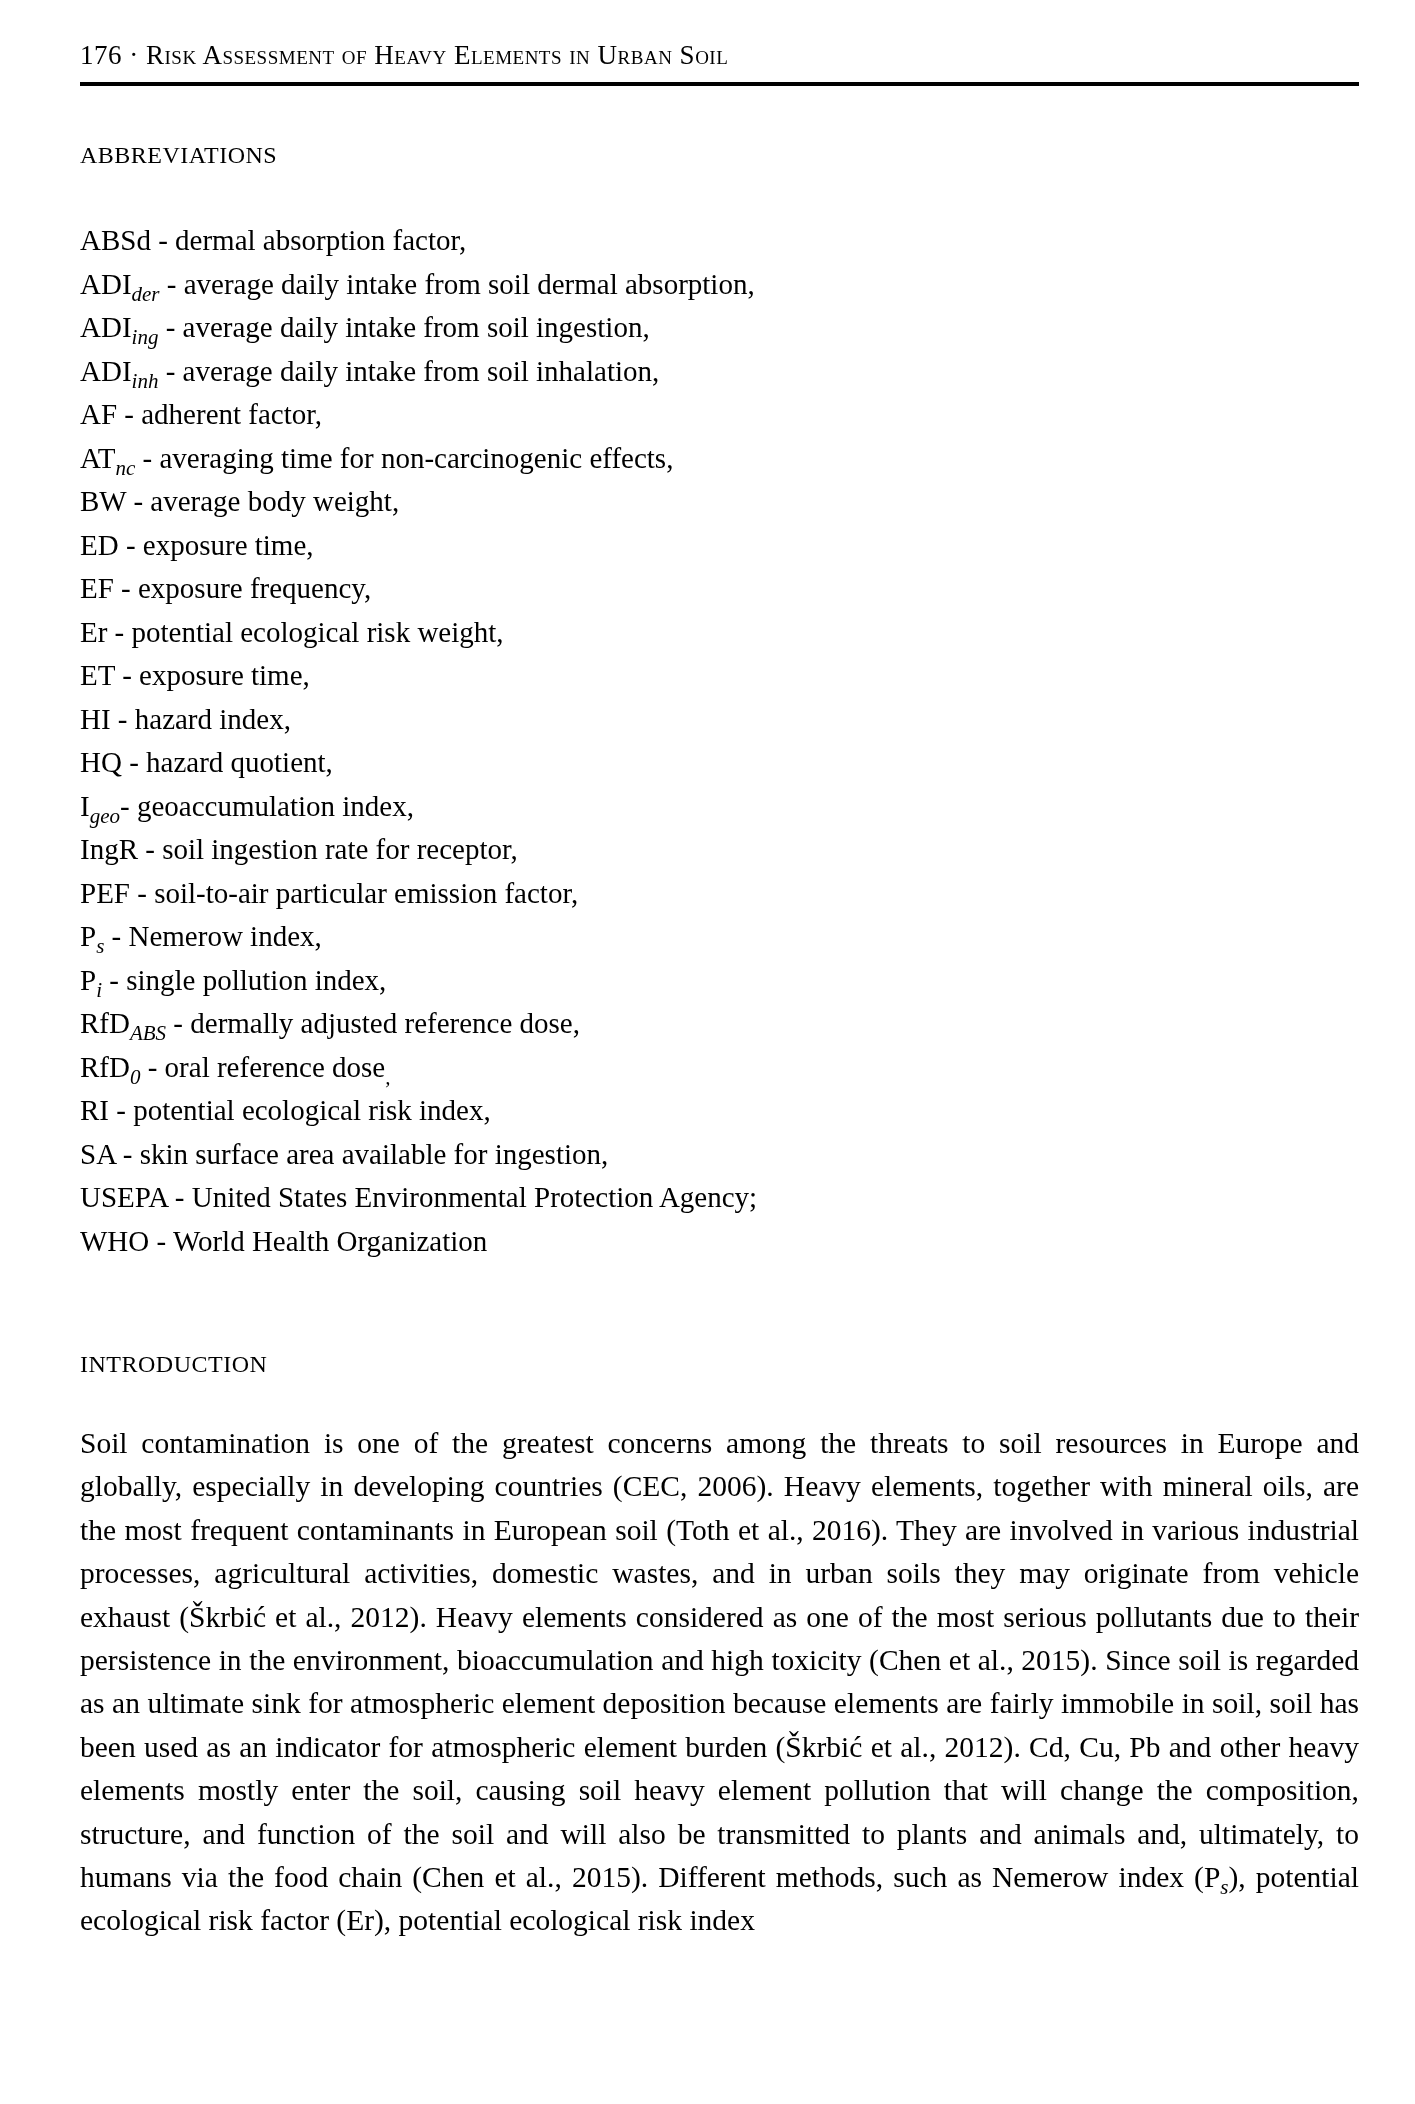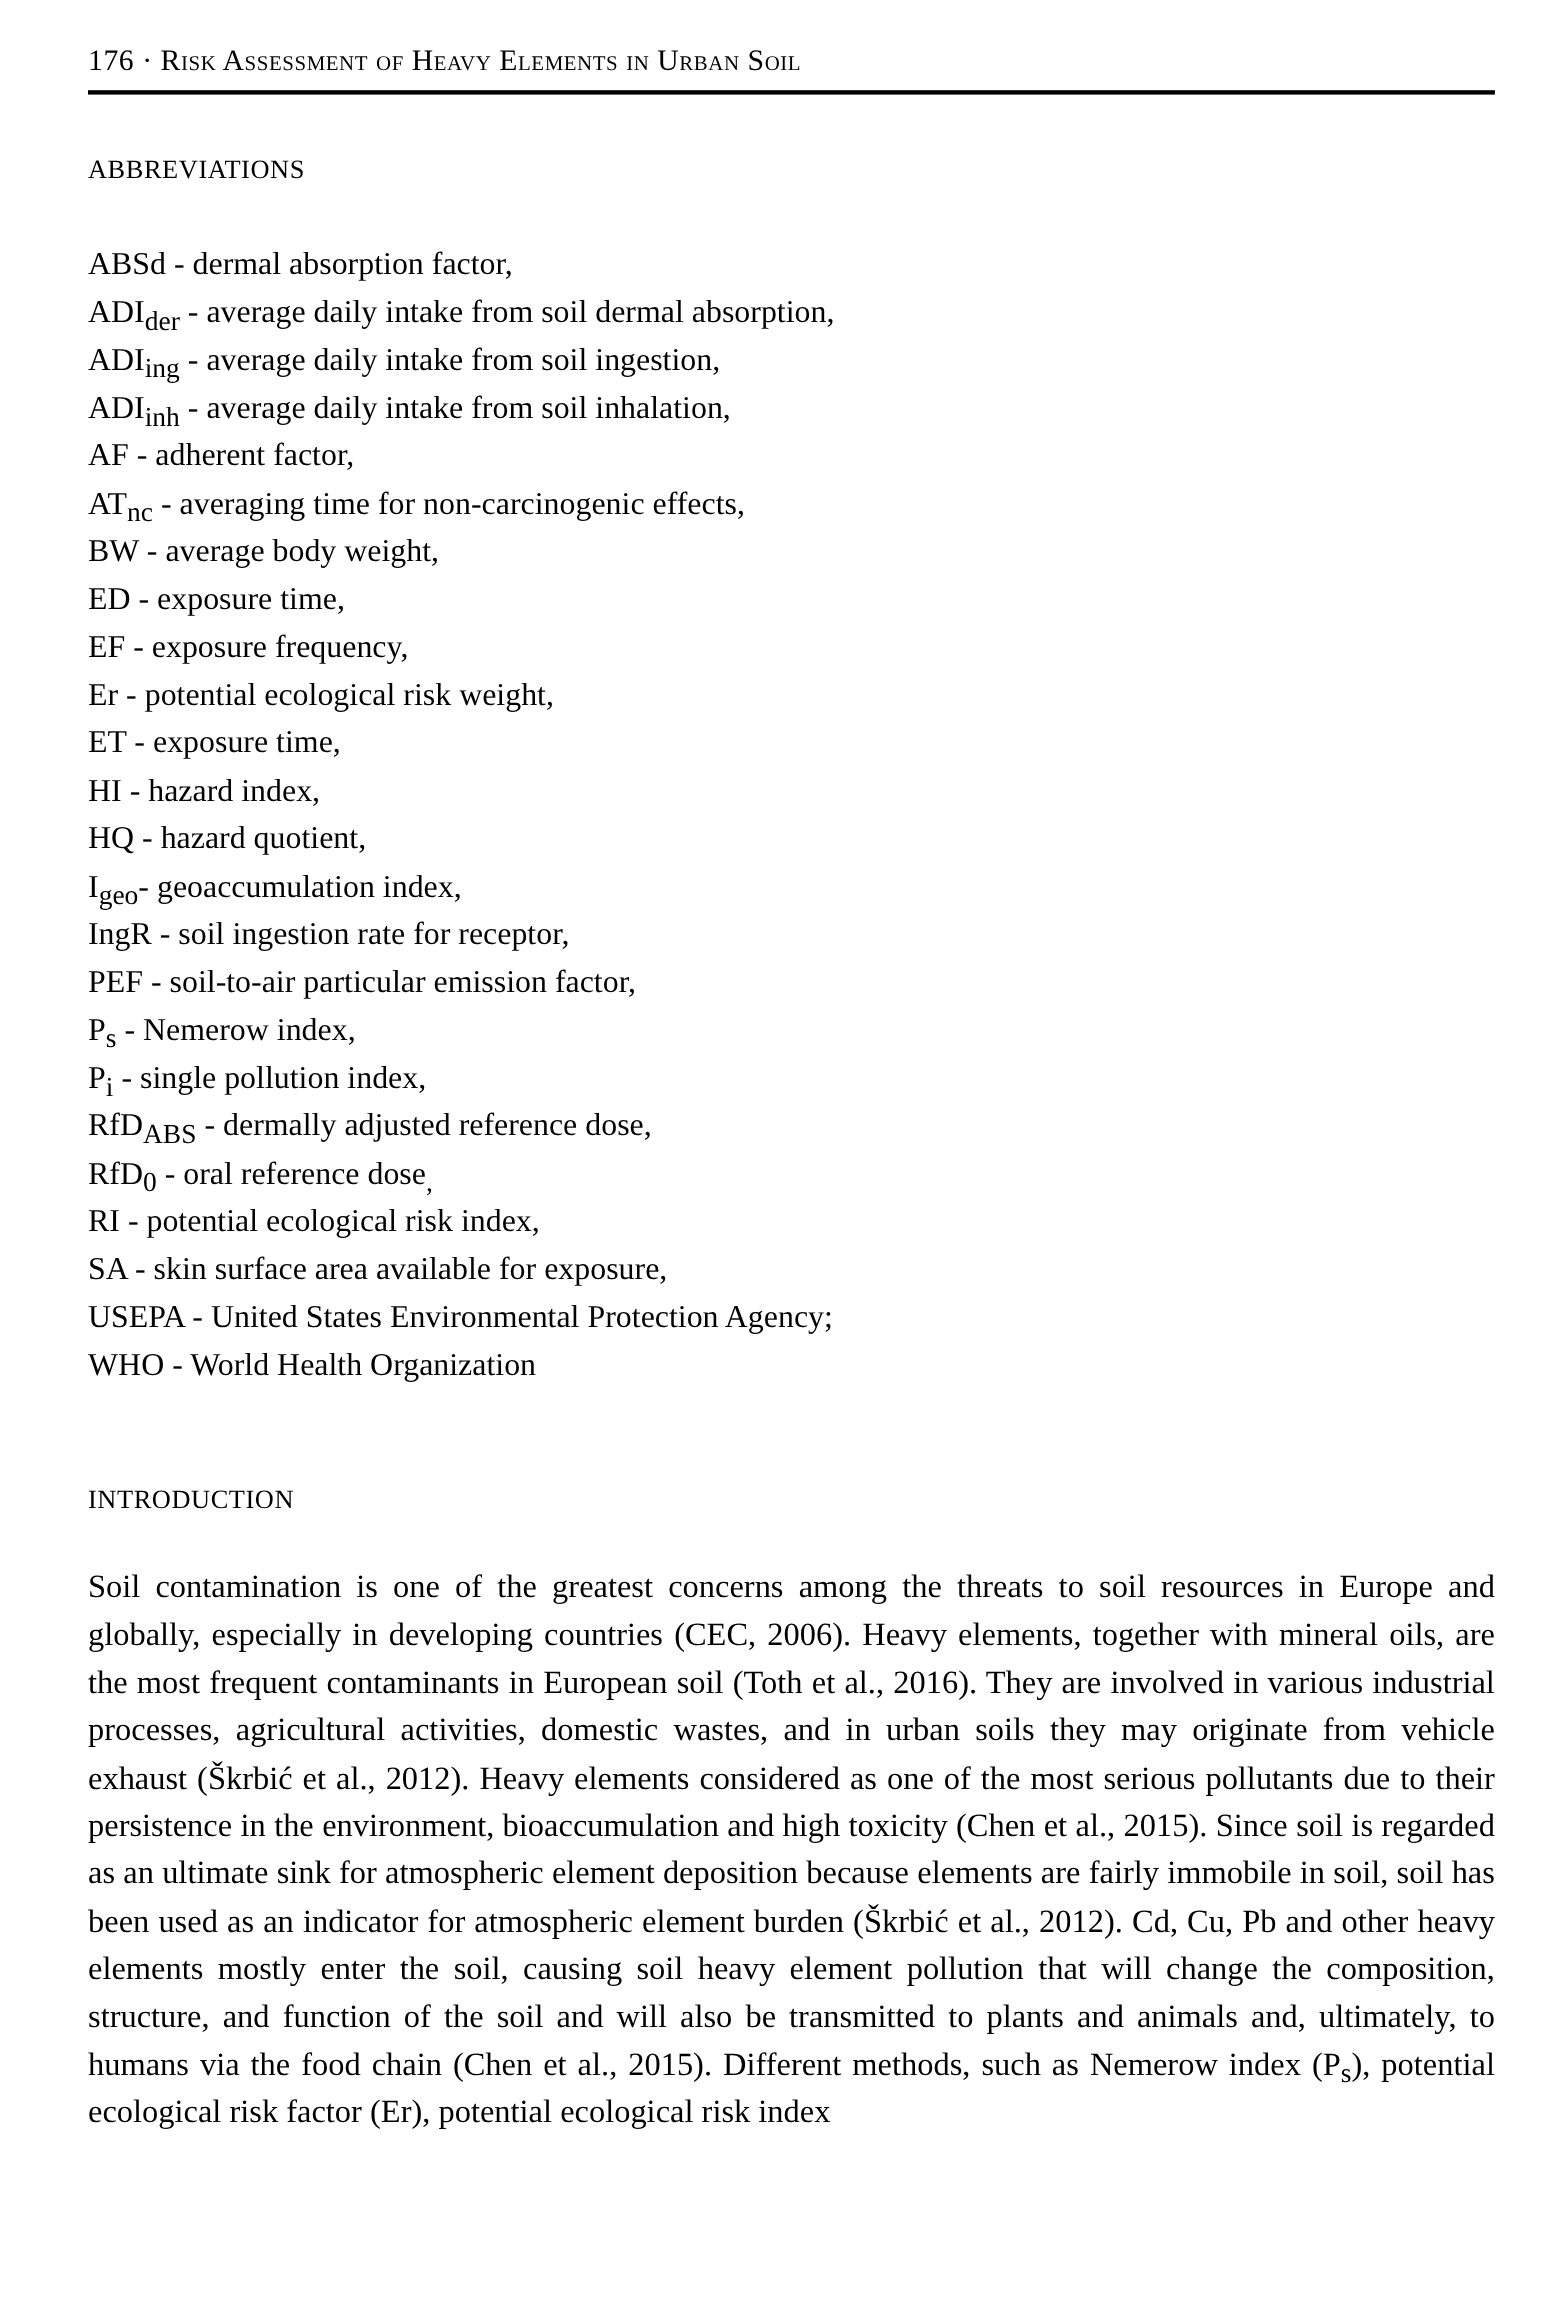--- a/index.html
+++ b/index.html
@@ -34,23 +34,24 @@
   }
   h1.abbr-heading { margin-top: 56px; }
   h1.intro-heading { margin-top: 88px; }
   .abbr-list { margin-top: 50px; }
   .abbr-line {
     font-size: 29px;
     line-height: 43.5px;
     white-space: nowrap;
   }
   sub.subscript {
-    font-size: 25px;
+    font-size: 21px;
     line-height: 0;
     vertical-align: -7px;
+    font-style: italic;
   }
   p.intro-paragraph {
     margin: 44px 0 0 0;
     font-size: 29.5px;
     line-height: 43.4px;
     text-align: justify;
   }
 </style>
 </head>
 <body>
@@ -79,21 +80,21 @@
       <div class="abbr-line">HI - hazard index,</div>
       <div class="abbr-line">HQ - hazard quotient,</div>
       <div class="abbr-line">I<sub class="subscript">geo</sub>- geoaccumulation index,</div>
       <div class="abbr-line">IngR - soil ingestion rate for receptor,</div>
       <div class="abbr-line">PEF - soil-to-air particular emission factor,</div>
       <div class="abbr-line">P<sub class="subscript">s</sub> - Nemerow index,</div>
       <div class="abbr-line">P<sub class="subscript">i</sub> - single pollution index,</div>
       <div class="abbr-line">RfD<sub class="subscript">ABS</sub> - dermally adjusted reference dose,</div>
       <div class="abbr-line">RfD<sub class="subscript">0</sub> - oral reference dose<sub class="subscript">,</sub></div>
       <div class="abbr-line">RI - potential ecological risk index,</div>
-      <div class="abbr-line">SA - skin surface area available for exposure,</div>
+      <div class="abbr-line">SA - skin surface area available for ingestion,</div>
       <div class="abbr-line">USEPA - United States Environmental Protection Agency;</div>
       <div class="abbr-line">WHO - World Health Organization</div>
     </div>
 
   <h1 class="section-heading intro-heading">INTRODUCTION</h1>
 
   <p class="intro-paragraph">Soil contamination is one of the greatest concerns among the threats to soil resources in Europe and globally, especially in developing countries (CEC, 2006). Heavy elements, together with mineral oils, are the most frequent contaminants in European soil (Toth et al., 2016). They are involved in various industrial processes, agricultural activities, domestic wastes, and in urban soils they may originate from vehicle exhaust (Škrbić et al., 2012). Heavy elements considered as one of the most serious pollutants due to their persistence in the environment, bioaccumulation and high toxicity (Chen et al., 2015). Since soil is regarded as an ultimate sink for atmospheric element deposition because elements are fairly immobile in soil, soil has been used as an indicator for atmospheric element burden (Škrbić et al., 2012). Cd, Cu, Pb and other heavy elements mostly enter the soil, causing soil heavy element pollution that will change the composition, structure, and function of the soil and will also be transmitted to plants and animals and, ultimately, to humans via the food chain (Chen et al., 2015). Different methods, such as Nemerow index (P<sub class="subscript">s</sub>), potential ecological risk factor (Er), potential ecological risk index</p>
 
 </div>
 

